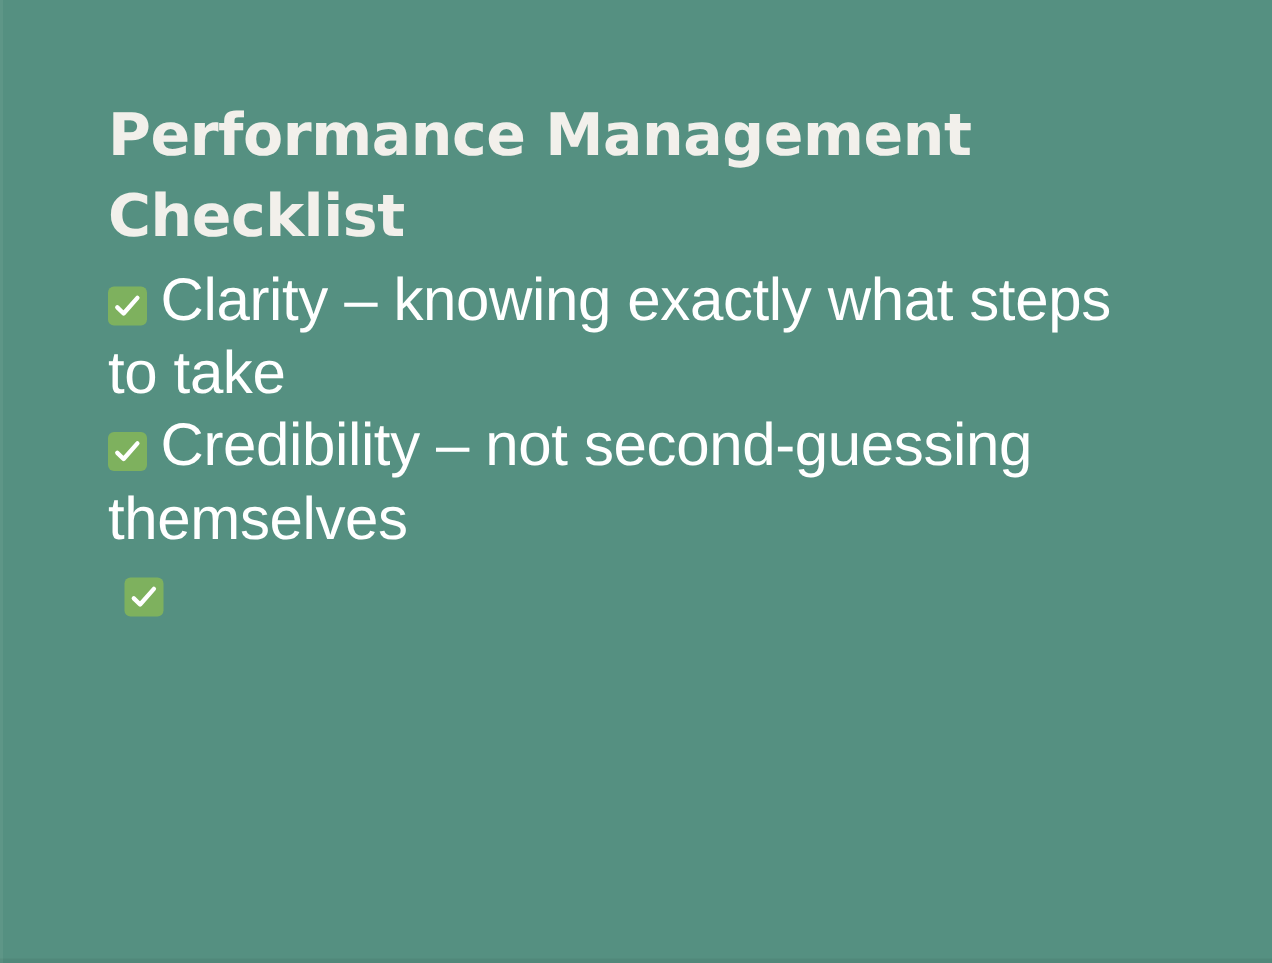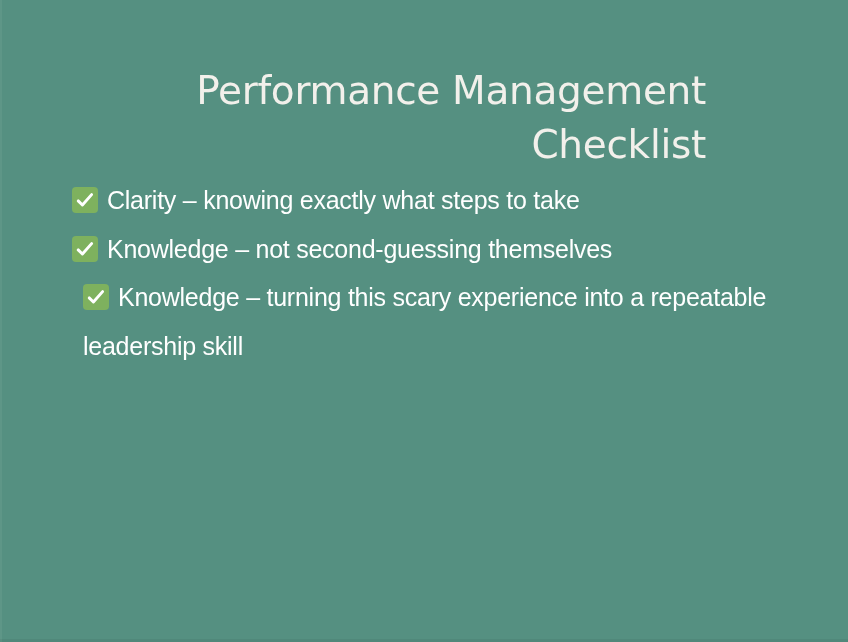--- a/index.html
+++ b/index.html
@@ -38,43 +38,43 @@
     width: 848px;
     height: 642px;
   }
 
   
   .title {
     position: absolute;
     left: 72px;
     top: 64px;
     width: 634px;
-    text-align: right;
+    text-align: left;
     color: #F2F0EB;
     font-family: "DejaVu Sans", sans-serif;
-    font-weight: normal;
+    font-weight: bold;
     font-size: 39px;
     line-height: 54px;
     letter-spacing: -0.3px;
   }
 
   
   .checklist {
     position: absolute;
     left: 72px;
     top: 176px;
     width: 700px;
     list-style: none;
   }
 
   .check-item {
     color: #FFFFFF;
     font-family: "Liberation Sans", sans-serif;
     font-weight: normal;
-    font-size: 25px;
+    font-size: 40px;
     line-height: 48.5px;
     letter-spacing: -0.25px;
     text-indent: 0;
   }
 
   .check-item.indented {
     padding-left: 11px;
   }
 
   
@@ -114,21 +114,21 @@
   <div class="edge-left"></div>
 
   <h1 class="title">Performance Management Checklist</h1>
 
   <ul class="checklist" id="checklist-root">
       <li class="check-item"><span class="check-box"><svg viewBox="0 0 20 20" aria-hidden="true">
             <path d="M3.2 10.9 L7.4 15.0 L16.6 4.6"></path>
           </svg></span><span class="item-text">Clarity – knowing exactly what steps to take</span></li>
       <li class="check-item"><span class="check-box"><svg viewBox="0 0 20 20" aria-hidden="true">
             <path d="M3.2 10.9 L7.4 15.0 L16.6 4.6"></path>
-          </svg></span><span class="item-text">Knowledge – not second-guessing themselves</span></li>
+          </svg></span><span class="item-text">Credibility – not second-guessing themselves</span></li>
       <li class="check-item indented"><span class="check-box"><svg viewBox="0 0 20 20" aria-hidden="true">
             <path d="M3.2 10.9 L7.4 15.0 L16.6 4.6"></path>
-          </svg></span><span class="item-text">Knowledge – turning this scary experience into a repeatable leadership skill</span></li>
+          </svg></span></li>
     </ul>
 
   <div class="edge-bottom"></div>
 
 </div>
 
 </body></html>

